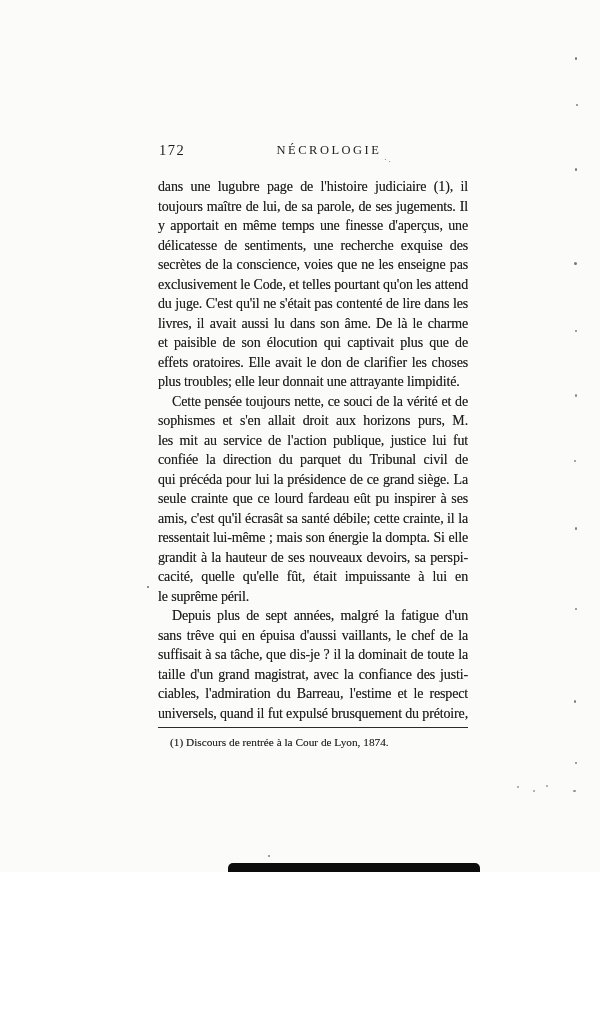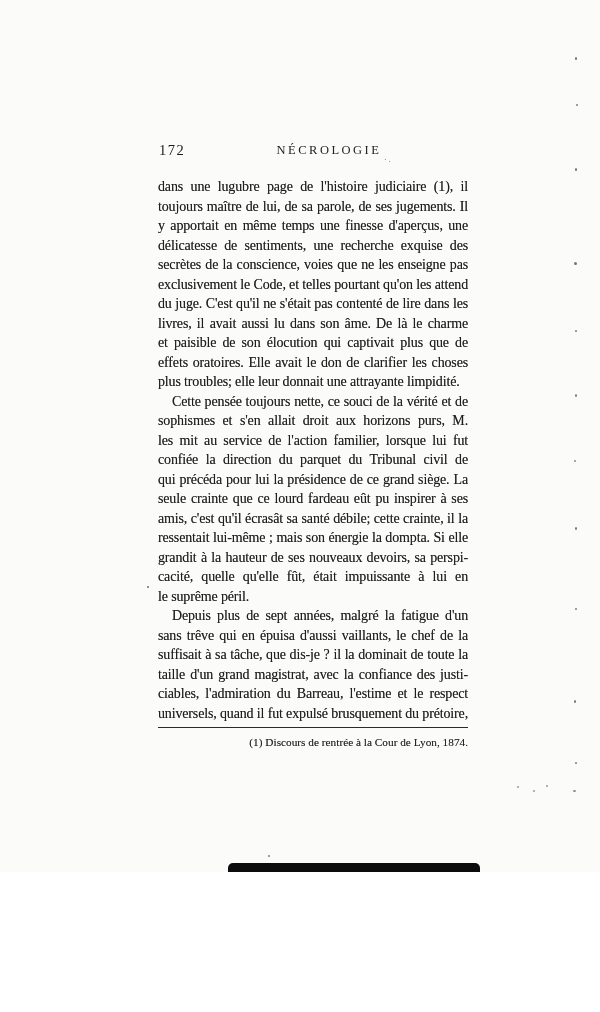--- a/index.html
+++ b/index.html
@@ -75,21 +75,20 @@
     border-top: 1.2px solid var(--rule);
     width: 310px;
   }
   .footnote {
     margin-top: 8px;
     font-size: 11.3px;
     letter-spacing: 0;
     text-indent: 12px;
     color: #242424;
     text-shadow: 0 0 0.3px rgba(20,20,20,0.45);
-    text-align: right;
   }
   
   .speck {
     position: absolute;
     background: #4a4a4a;
     border-radius: 50%;
   }
   .bottom-bar {
     position: absolute;
     left: 228px; bottom: 0;
@@ -121,21 +120,21 @@
           <div class="line just">exclusivement le Code, et telles pourtant qu'on les attend</div>
           <div class="line just">du juge. C'est qu'il ne s'était pas contenté de lire dans les</div>
           <div class="line just">livres, il avait aussi lu dans son âme. De là le charme familier</div>
           <div class="line just">et paisible de son élocution qui captivait plus que de grands</div>
           <div class="line just">effets oratoires. Elle avait le don de clarifier les choses les</div>
           <div class="line last">plus troubles; elle leur donnait une attrayante limpidité.</div>
         </div>
         <div class="paragraph">
           <div class="line just indent">Cette pensée toujours nette, ce souci de la vérité et de la</div>
           <div class="line just">sophismes et s'en allait droit aux horizons purs, M. Brigueil</div>
-          <div class="line just">les mit au service de l'action familier, lorsque lui fut</div>
+          <div class="line just">les mit au service de l'action publique, justice lui fut</div>
           <div class="line just">confiée la direction du parquet du Tribunal civil de Lyon,</div>
           <div class="line just">qui précéda pour lui la présidence de ce grand siège. La</div>
           <div class="line just">seule crainte que ce lourd fardeau eût pu inspirer à ses</div>
           <div class="line just">amis, c'est qu'il écrasât sa santé débile; cette crainte, il la</div>
           <div class="line just">ressentait lui-même ; mais son énergie la dompta. Si elle le</div>
           <div class="line just">grandit à la hauteur de ses nouveaux devoirs, sa perspi-</div>
           <div class="line just">cacité, quelle qu'elle fût, était impuissante à lui en révéler</div>
           <div class="line last">le suprême péril.</div>
         </div>
         <div class="paragraph">

